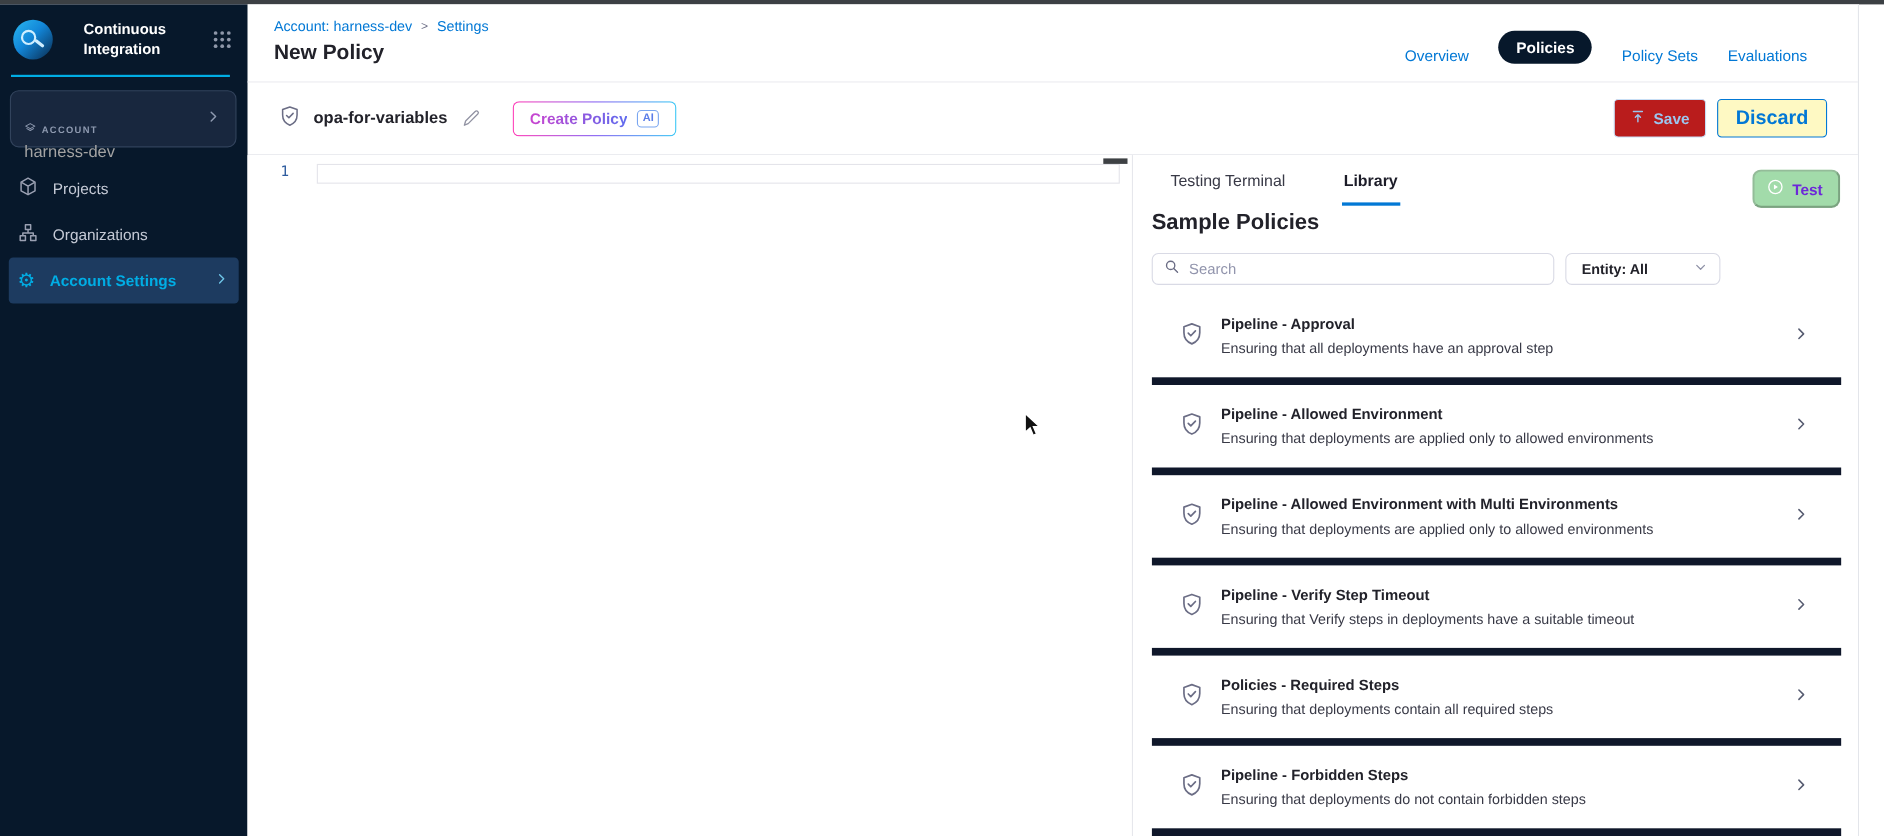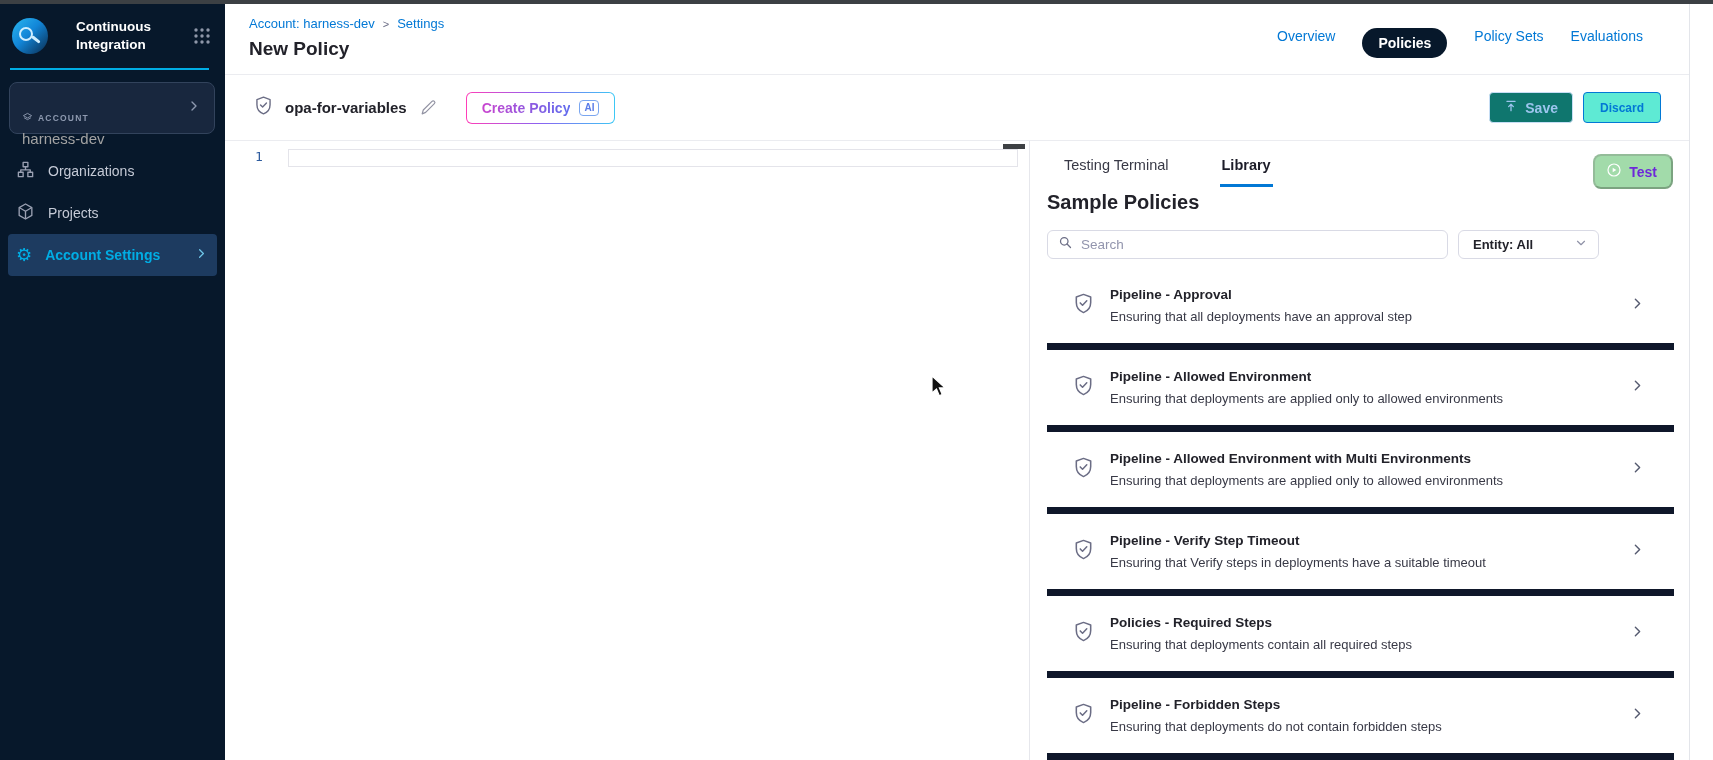--- a/index.html
+++ b/index.html
@@ -37,59 +37,59 @@
 
   
   .main { width:1465px; flex:0 0 1465px; display:flex; flex-direction:column; background:#fff;
     border-right:1px solid #e3e5ea; }
 
   .page-header { height:71px; padding:12px 0 0 24px; border-bottom:1px solid #ebecf0; position:relative; }
   .breadcrumb { font-size:13px; color:#0278d5; display:flex; gap:8px; align-items:center; }
   .breadcrumb .sep { color:#6b6d85; font-size:11px; }
   .breadcrumb a { color:#0278d5; text-decoration:none; cursor:pointer; }
   .page-title { font-size:19px; font-weight:700; color:#22222a; margin-top:7px; }
-  .header-nav { position:absolute; right:46px; top:24px; display:flex; gap:27px; align-items:flex-start;
+  .header-nav { position:absolute; right:46px; top:24px; display:flex; gap:27px; align-items:flex-end;
     font-size:14px; color:#0278d5; font-weight:500; }
   .header-nav .nav-link { cursor:pointer; }
   .header-nav .pill { background:#07182b; color:#fff; padding:7px 16px; border-radius:999px; font-weight:600; cursor:pointer; }
 
   .toolbar { height:66px; border-bottom:1px solid #ebecf0; display:flex; align-items:center; padding:0 28px; }
   .policy-name { font-size:15px; font-weight:700; color:#22222a; margin:0 12px 0 11px; }
   .icon-btn { cursor:pointer; display:flex; align-items:center; }
   .create-policy-btn { margin-left:28px; display:flex; align-items:center; gap:9px; padding:7px 15px;
     border:1px solid transparent; border-radius:6px; cursor:pointer;
     background:linear-gradient(#fff,#fff) padding-box, linear-gradient(90deg,#ff3eb8,#8a63f2,#3cc8f5) border-box; }
   .create-policy-label { font-size:14px; font-weight:700;
     background:linear-gradient(90deg,#c944cf,#5f6bee); -webkit-background-clip:text; background-clip:text; color:transparent;text-decoration:underline; }
   .ai-badge { border:1px solid #7aa6f0; color:#5b7de8; border-radius:4px; font-size:10px; font-weight:700; padding:1.5px 4px; }
   .toolbar-right { margin-left:auto; display:flex; gap:10px; }
-  .save-btn { display:flex; align-items:center; gap:7px; background:#0f766e; border:1px solid #c7def5; color:#9cc5ee;
+  .save-btn { display:flex; align-items:center; gap:7px; background:#b91c1c; border:1px solid #c7def5; color:#9cc5ee;
     font-weight:600; font-size:14px; padding:6px 14px; border-radius:4px; cursor:default; }
-  .discard-btn { background:#5eead4; border:1.5px solid #0278d5; color:#0278d5; font-weight:700; font-size:12px;
+  .discard-btn { background:#fef9c3; border:1.5px solid #0278d5; color:#0278d5; font-weight:700; font-size:18px;
     padding:6px 16px; border-radius:4px; cursor:pointer; }
 
   .content { flex:1; display:flex; min-height:0; }
 
   
   .editor { width:805px; flex:0 0 805px; position:relative; border-right:1px solid #e6e7ec; background:#fff; }
   .line-number { position:absolute; left:30px; top:8px; font-family:"DejaVu Sans Mono","Liberation Mono",monospace;
     font-size:13px; color:#2d5b9e; }
   .current-line { position:absolute; left:63px; top:8px; width:730px; height:18px; background:#fff; border:1px solid #e4e4ea; }
   .overview-marker { position:absolute; top:3px; left:778px; width:22px; height:5px; background:#3e4144; }
 
   
   .panel { flex:1; position:relative; background:#fff; }
   .tabs { position:absolute; top:12px; left:8px; display:flex; gap:25px; }
   .tab { font-size:14.5px; color:#383946; padding:4px 2px 11px 2px; cursor:pointer;margin-left:24px; }
   .tab.active { font-weight:700; color:#1c1c28; border-bottom:3px solid #0278d5; }
   .test-btn { position:absolute; top:13px; right:16px; background:#a2dbaa; color:#6d28d9; font-weight:700; font-size:14px;
     border-radius:8px; padding:6px 14px 6px 11px; display:flex; align-items:center; gap:7px; cursor:default; }
   .panel-heading { position:absolute; top:50px; left:17px; font-size:20px; font-weight:700; color:#22222a; }
   .search-row { position:absolute; top:89px; left:17px; display:flex; gap:10px; }
-  .search-box { width:401px; height:29px; border:1px solid #d9dae5; border-radius:6px; display:flex; align-items:center;
+  .search-box { width:366px; height:29px; border:1px solid #d9dae5; border-radius:6px; display:flex; align-items:center;
     padding:0 10px; gap:8px; background:#fff; }
   .search-box input { border:none; outline:none; flex:1; font-size:13.5px; color:#22222a; font-family:inherit; }
   .search-box input::placeholder { color:#9295ad; }
   .entity-select { width:141px; height:29px; border:1px solid #d9dae5; border-radius:6px; display:flex; align-items:center;
     padding:0 10px 0 14px; background:#fff; cursor:pointer; font-size:13px; font-weight:700; color:#22222a; }
   .entity-select .chev { margin-left:auto; }
 
   .policy-list { position:absolute; top:127px; left:17px; right:15px; bottom:0; overflow:hidden; }
   .policy-item { height:82px; border-bottom:7px solid #0f172a; display:flex; align-items:center; gap:15px;
     padding:0 28px 0 25px; cursor:pointer; }
@@ -162,36 +162,36 @@
         <svg width="16" height="16" viewBox="0 0 24 24">
             <use href="#chevron-right-g"></use>
           </svg>
       </span>
     </div>
 
     <nav class="nav">
       <div class="nav-item">
         <span>
           <svg width="19" height="19" viewBox="0 0 24 24" fill="none" stroke="#9aa0b2" stroke-width="1.7" stroke-linejoin="round">
+            <path d="M12 2.5 L20 7 V17 L12 21.5 L4 17 V7 Z"></path>
+            <path d="M4.5 7.3 L12 11.7 L19.5 7.3 M12 11.7 V21"></path>
+          </svg>
+        </span>
+        <span>Projects</span>
+      </div>
+      <div class="nav-item">
+        <span>
+          <svg width="19" height="19" viewBox="0 0 24 24" fill="none" stroke="#9aa0b2" stroke-width="1.7" stroke-linejoin="round">
             <rect x="9" y="3" width="6" height="5.5"></rect>
             <rect x="3" y="15.5" width="6" height="5.5"></rect>
             <rect x="15" y="15.5" width="6" height="5.5"></rect>
             <path d="M12 8.5 V12.5 M6 15.5 V12.5 H18 V15.5"></path>
           </svg>
         </span>
         <span>Organizations</span>
-      </div>
-      <div class="nav-item">
-        <span>
-          <svg width="19" height="19" viewBox="0 0 24 24" fill="none" stroke="#9aa0b2" stroke-width="1.7" stroke-linejoin="round">
-            <path d="M12 2.5 L20 7 V17 L12 21.5 L4 17 V7 Z"></path>
-            <path d="M4.5 7.3 L12 11.7 L19.5 7.3 M12 11.7 V21"></path>
-          </svg>
-        </span>
-        <span>Projects</span>
       </div>
       <div class="nav-item active">
         <span class="gear-glyph">⚙</span>
         <span>Account Settings</span>
         <span class="chev" style="color:#6fc6e8">
           <svg width="15" height="15" viewBox="0 0 24 24">
               <use href="#chevron-right-g"></use>
             </svg>
         </span>
       </div>

